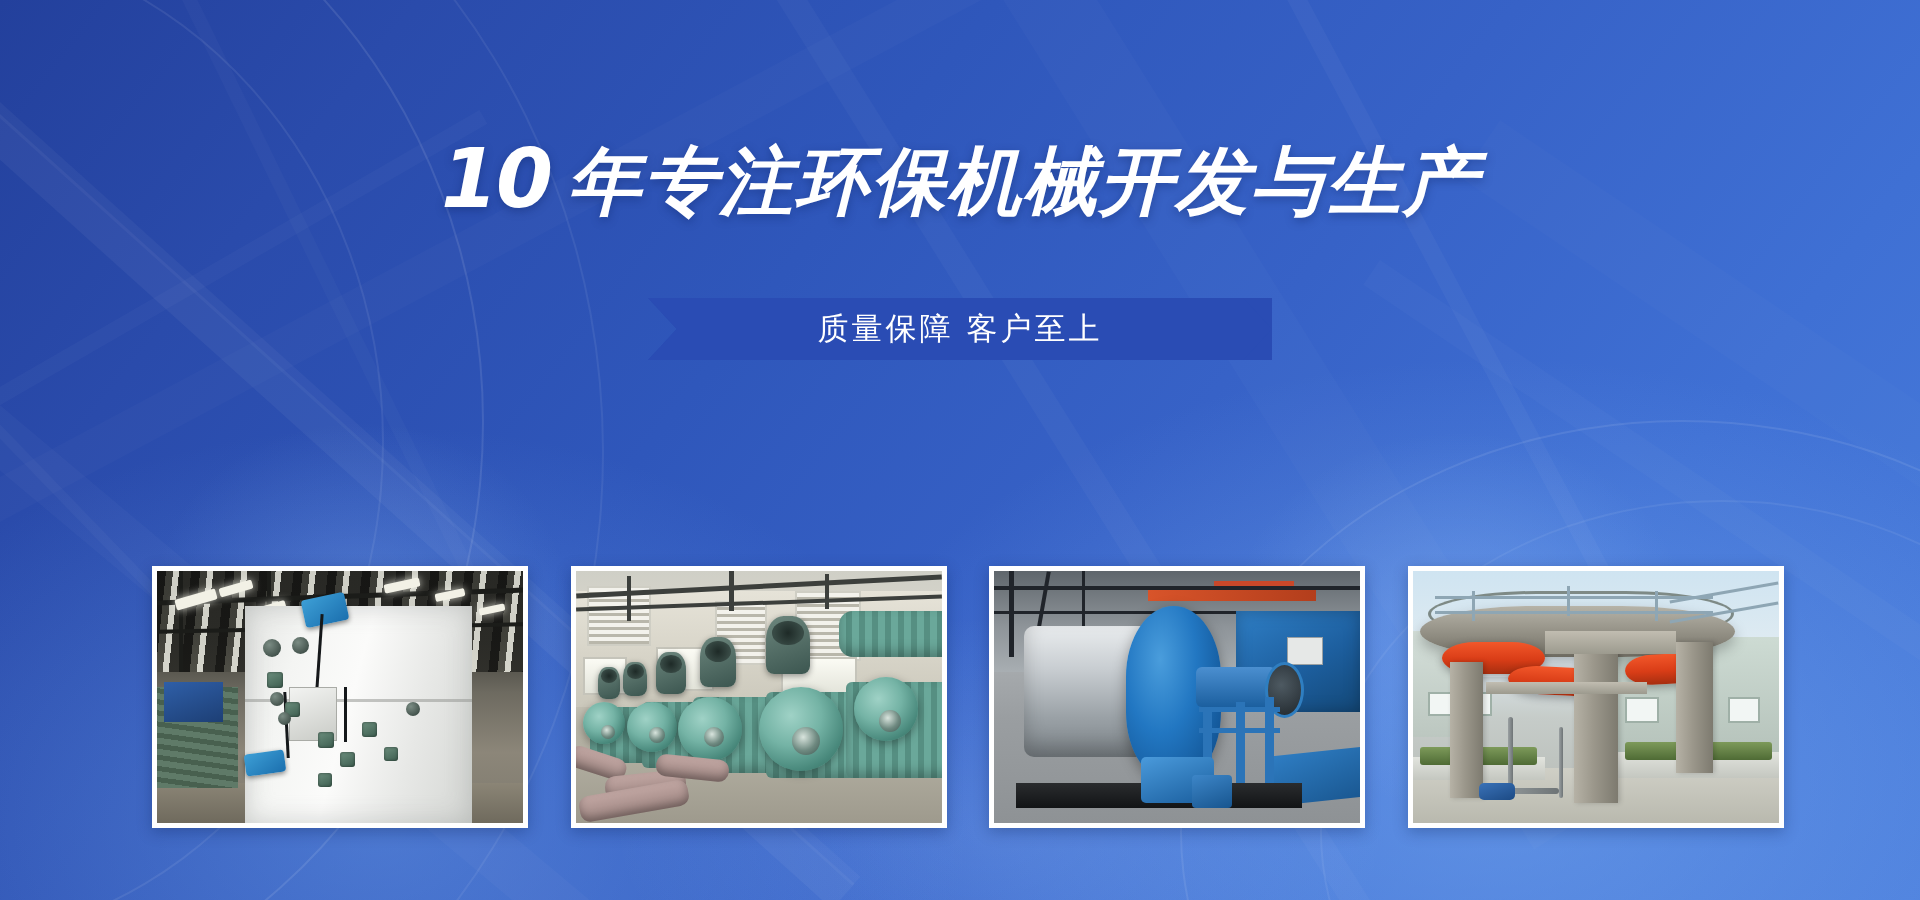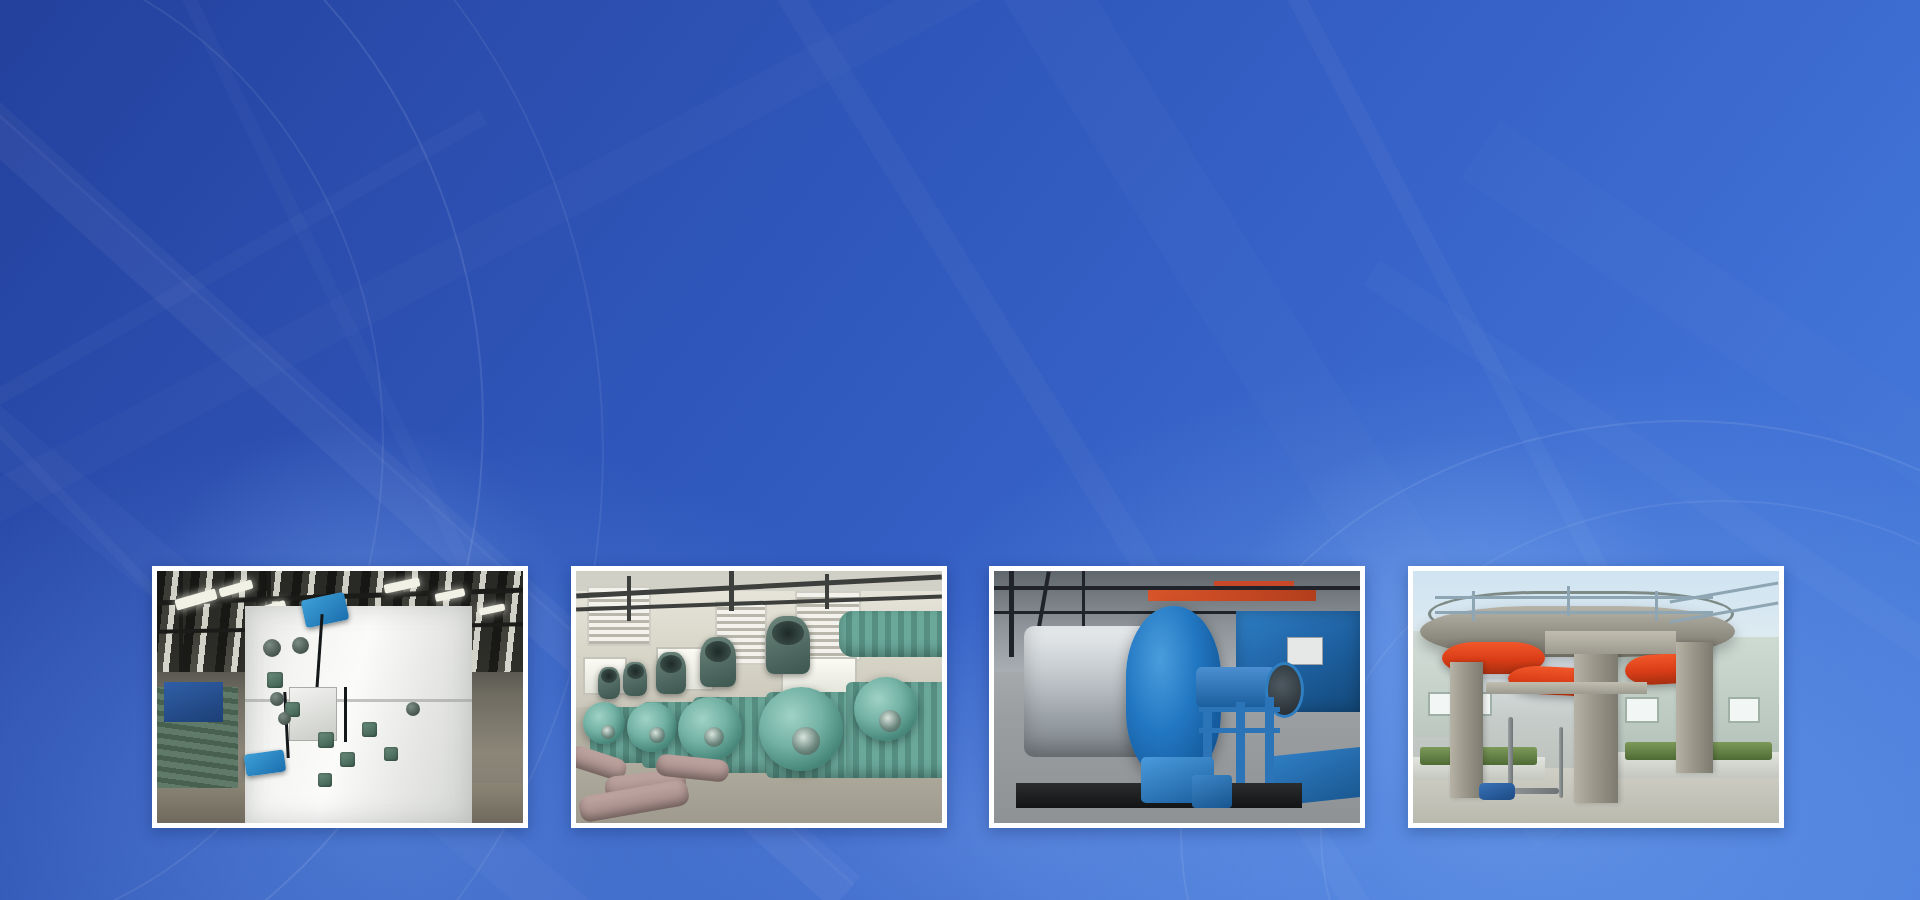--- a/index.html
+++ b/index.html
@@ -265,21 +265,29 @@
     <span class="arc a1"></span>
       <span class="arc a2"></span>
       <span class="arc a3"></span>
     <span class="arc a4"></span>
       <span class="arc a5"></span>
   </div>
   <div class="glow g1"></div>
   <div class="glow g2"></div>
   <div class="glow g3"></div>
 
-
+  <div id="headline">
+    <span class="num">10</span><span>年专注环保机械开发与生产</span>
+  </div>
+
+  <div id="ribbon-wrap">
+    <div id="ribbon"></div>
+    <div id="ribbon-inner"></div>
+    <div id="ribbon-text">质量保障  客户至上</div>
+  </div>
 
 
   <div id="photos">
 
     <div class="frame">
       <div class="photo p1">
         <div class="roof"></div>
         <div class="beam b1"></div>
           <div class="beam b2"></div>
           <div class="beam b3"></div>

